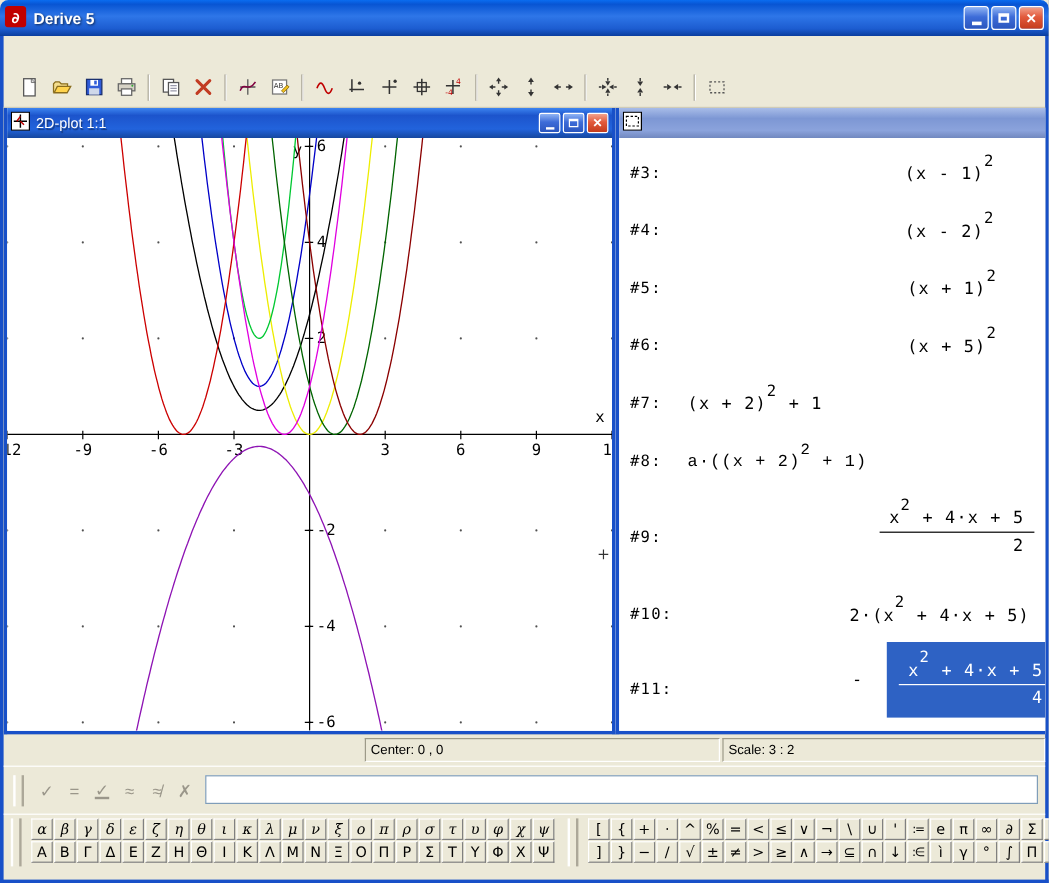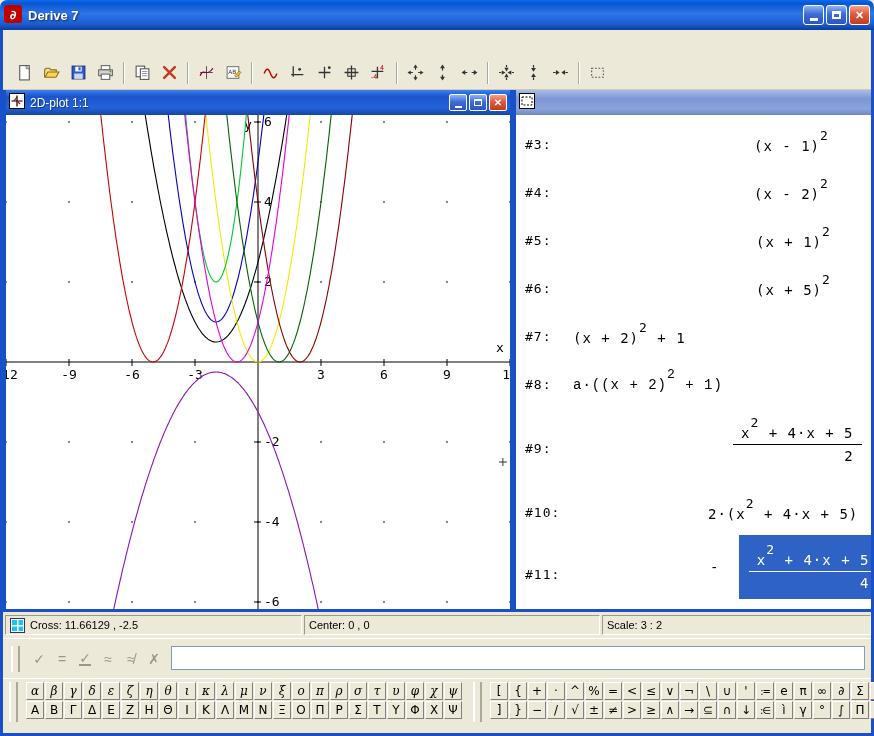--- a/index.html
+++ b/index.html
@@ -105,21 +105,21 @@
 
 <div id="app">
 
   <div id="titlebar">
     <span>
       <svg width="18" height="18" viewBox="0 0 16 16">
           <rect width="16" height="16" rx="3" fill="#C00000"></rect>
           <text x="8" y="12.5" text-anchor="middle" font-size="11" fill="#fff" font-weight="bold" font-family="DejaVu Sans">∂</text>
         </svg>
     </span>
-    <span class="title">Derive 7</span>
+    <span class="title">Derive 5</span>
     <span class="winbtn">
         <span class="minglyph"></span>
       </span>
     <span class="winbtn">
         <span class="maxglyph"></span>
       </span>
     <span class="winbtn close">✕</span>
   </div>
 
   <div id="frame">
@@ -417,30 +417,20 @@
             <span class="expr" style="left: 217px; top: 296px;"><span class="frac"><span class="num" style="display: block;"><span class="txt">x</span><span class="sup">2</span><span class="txt"> + 4·x + 5</span></span><span class="bar" style="display: block;"></span><span class="den" style="display: block;">2</span></span></span>
             <span class="exprlabel" style="top: 390px;">#10:</span>
             <span class="expr" style="left: 192px; top: 390px;"><span class="txt">2·(x</span><span class="sup">2</span><span class="txt"> + 4·x + 5)</span></span>
             <span class="exprlabel" style="top: 452px;">#11:</span>
             <span class="expr" style="left: 194px; top: 420px;"><span class="txt">- </span><span class="hl"><span class="frac"><span class="num" style="display: block;"><span class="txt">x</span><span class="sup">2</span><span class="txt"> + 4·x + 5</span></span><span class="bar" style="display: block;"></span><span class="den" style="display: block;">4</span></span></span></span>
           </div>
       </div>
     </div>
 
     <div id="statusbar">
-      <div class="spanel" style="left:2px;width:297px">
-        <svg width="15" height="15" viewBox="0 0 15 15">
-            <rect x="0.5" y="0.5" width="14" height="14" fill="#fff" stroke="#333366"></rect>
-            <rect x="2" y="2" width="5" height="5" fill="#19C8F0"></rect>
-            <rect x="8.5" y="2" width="4.5" height="5" fill="#19C8F0"></rect>
-            <rect x="2" y="8.5" width="5" height="4.5" fill="#19C8F0"></rect>
-            <rect x="8.5" y="8.5" width="4.5" height="4.5" fill="#19C8F0"></rect>
-          </svg>
-        <span>Cross: 11.66129 , -2.5</span>
-      </div>
       <div class="spanel" style="left:301px;width:296px">
         <span>Center: 0 , 0</span>
       </div>
       <div class="spanel" style="left:599px;width:269px">
         <span>Scale: 3 : 2</span>
       </div>
     </div>
 
     <div id="entrybar">
       <span class="grip"></span>

